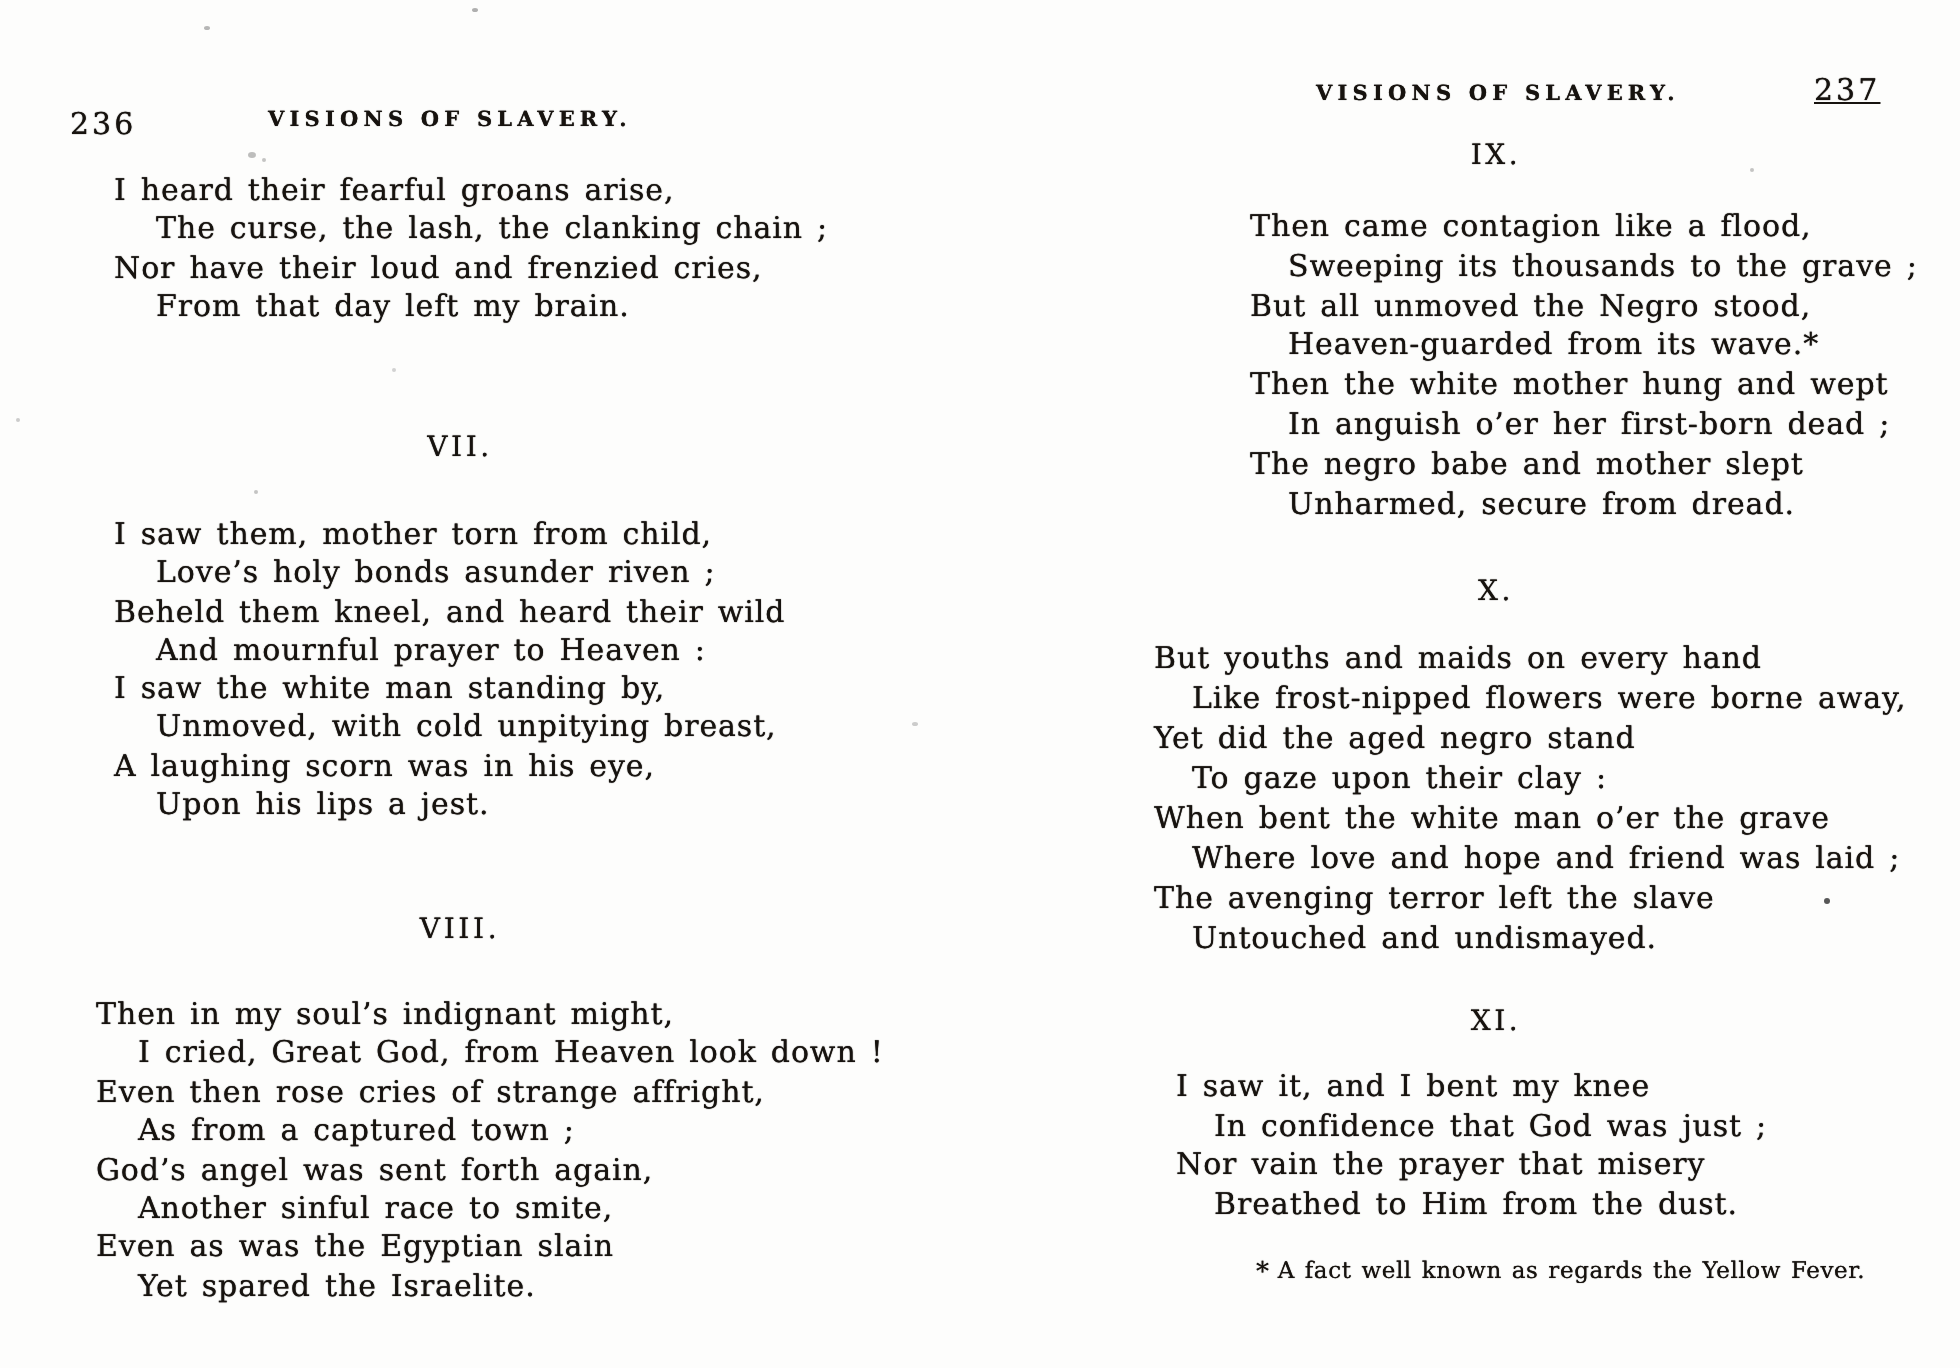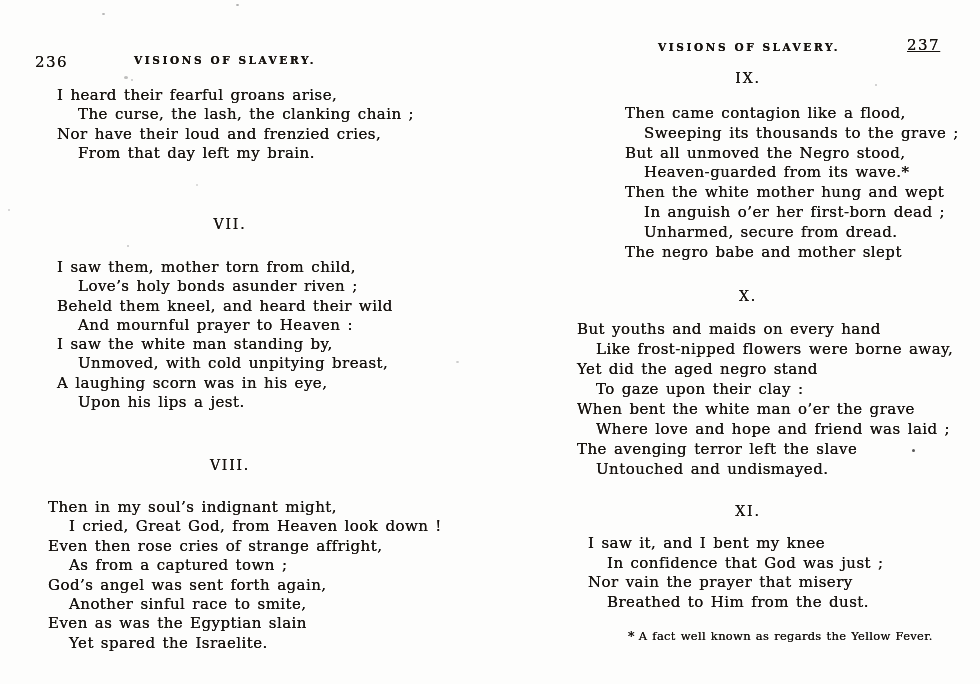--- a/index.html
+++ b/index.html
@@ -130,22 +130,22 @@
   <h3 class="stanza-heading" style="left:0; top:70px; width:496px;">IX.</h3>
 
   <div class="stanza" style="left:77px; top:104px; line-height:19.8px;margin-left:48px;">
 
   <div class="poem-line">Then came contagion like a flood,</div>
       <div class="poem-line indent">Sweeping its thousands to the grave ;</div>
       <div class="poem-line">But all unmoved the Negro stood,</div>
       <div class="poem-line indent">Heaven-guarded from its wave.*</div>
       <div class="poem-line">Then the white mother hung and wept</div>
       <div class="poem-line indent">In anguish o’er her first-born dead ;</div>
+      <div class="poem-line">The negro babe and mother slept</div>
       <div class="poem-line indent">Unharmed, secure from dread.</div>
-      <div class="poem-line">The negro babe and mother slept</div>
     </div>
 
   <h3 class="stanza-heading" style="left:0; top:288px; width:496px;">X.</h3>
 
   <div class="stanza" style="left:77px; top:319px; line-height:20px;">
 
   <div class="poem-line">But youths and maids on every hand</div>
       <div class="poem-line indent">Like frost-nipped flowers were borne away,</div>
       <div class="poem-line">Yet did the aged negro stand</div>
       <div class="poem-line indent">To gaze upon their clay :</div>

